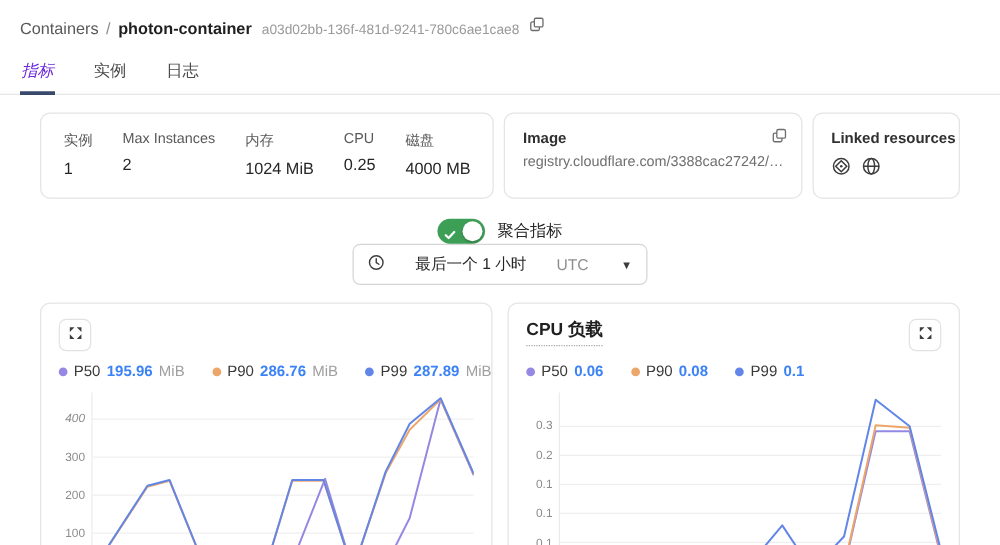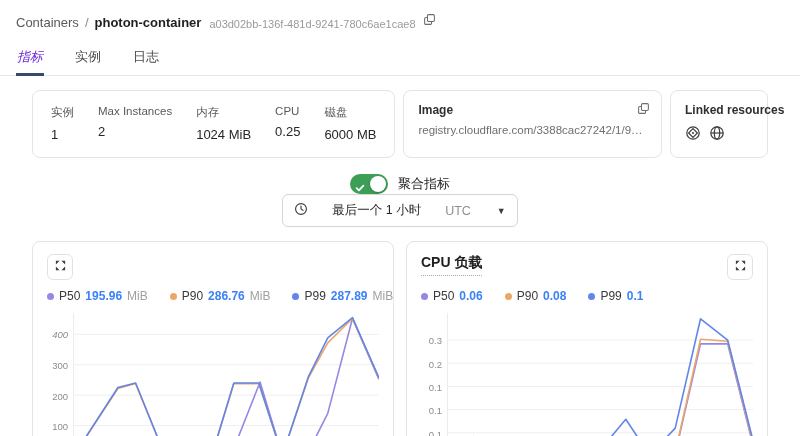--- a/index.html
+++ b/index.html
@@ -23,21 +23,21 @@
   
   .cards-row { display: flex; gap: 8px; margin: 14px 32px 0 32px; }
   .card { background: #fff; border: 1px solid #e4e4e4; border-radius: 8px; }
   .stats-card { display: flex; gap: 24px; padding: 14px 18px; }
   .stat-label { font-size: 11.5px; color: #595959; white-space: nowrap; }
   .stat-value { font-size: 13px; color: #262626; margin-top: 7px; white-space: nowrap; }
   .image-card { flex: 1; padding: 12px 14px; position: relative; min-width: 0; }
   .image-title { font-size: 12px; font-weight: bold; color: #303030; }
   .image-url { font-size: 11.5px; color: #6f6f6f; margin-top: 7px; white-space: nowrap; overflow: hidden; text-overflow: ellipsis; }
   .image-copy { position: absolute; top: 10px; right: 10px; }
-  .linked-card { width: 98px; padding: 12px 14px; }
+  .linked-card { width: 118px; padding: 12px 14px; }
   .linked-title { font-size: 12px; font-weight: bold; color: #303030; white-space: nowrap; }
   .linked-icons { display: flex; gap: 8px; margin-top: 8px; color: #3c3c3c; }
 
   
   .controls-row { display: flex; align-items: center; justify-content: space-between; margin: 16px 32px 0 32px; flex-direction: column; }
   .toggle-group { display: flex; align-items: center; gap: 10px; }
   .toggle { width: 38px; height: 20px; border-radius: 10px; background: #3d9e56; position: relative; cursor: pointer; display: inline-block; }
   .toggle .check { position: absolute; left: 5px; top: 5px; }
   .toggle .knob { position: absolute; right: 2px; top: 2px; width: 16px; height: 16px; border-radius: 50%; background: #fff; box-shadow: 0 1px 2px rgba(0,0,0,.25); }
   .toggle-label { font-size: 13px; color: #262626; }
@@ -99,21 +99,21 @@
       <div>
         <div class="stat-label">内存</div>
         <div class="stat-value">1024 MiB</div>
       </div>
       <div>
         <div class="stat-label">CPU</div>
         <div class="stat-value">0.25</div>
       </div>
       <div>
         <div class="stat-label">磁盘</div>
-        <div class="stat-value">6000 MB</div>
+        <div class="stat-value">4000 MB</div>
       </div>
     </div>
 
   <div class="card image-card">
     <div class="image-title">Image</div>
     <div class="image-url">registry.cloudflare.com/3388cac27242/1/9282e39b40/9dea6f/photon...</div>
     <button class="icon-btn image-copy">
       <span>
         <svg width="13" height="13" viewBox="0 0 16 16" fill="none" stroke="currentColor" stroke-width="1.3">
           <rect x="5.5" y="2" width="8.5" height="8.5" rx="1.5"></rect>

